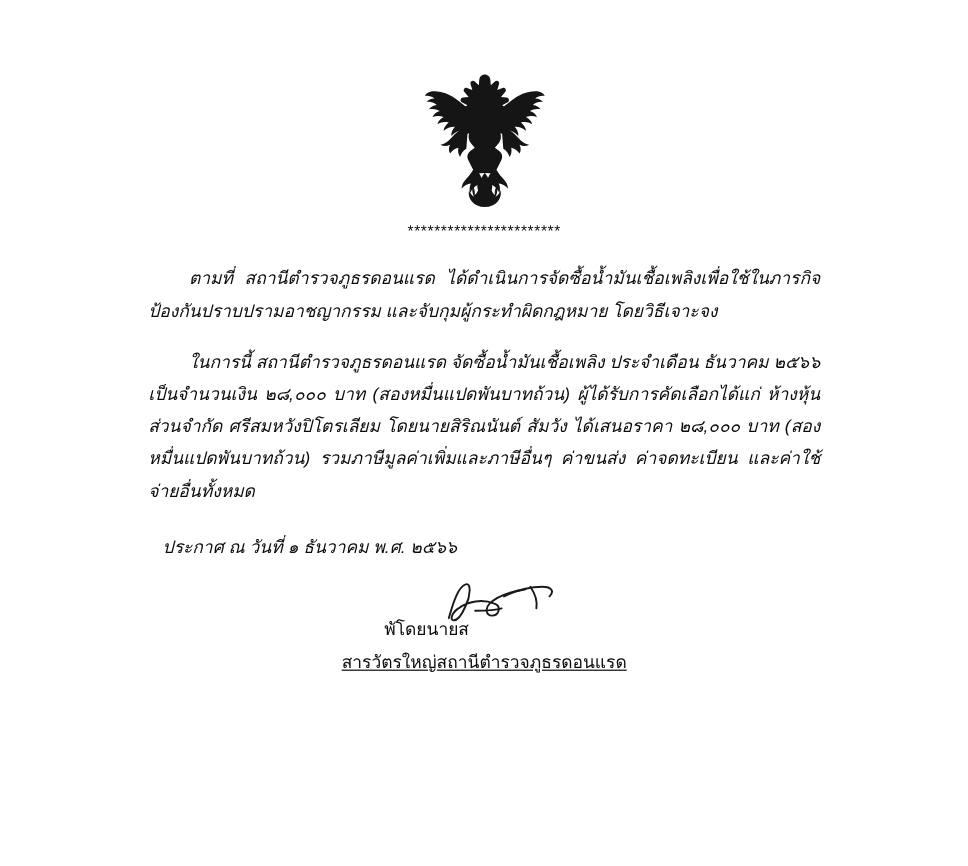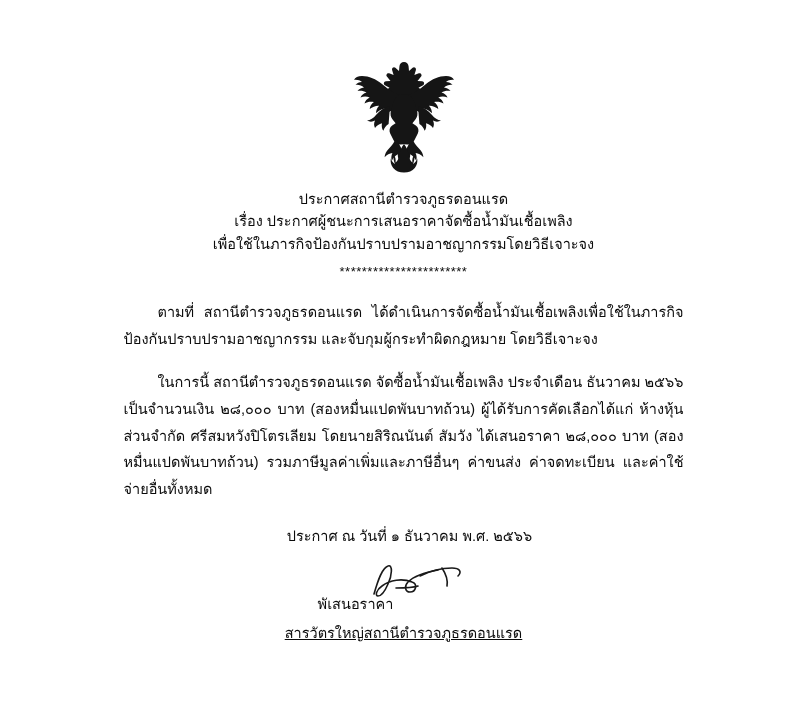--- a/index.html
+++ b/index.html
@@ -57,35 +57,36 @@
 
   
   .body-block {
     margin: 14px auto;
     width: 560px;
     font-size: 14.5px;
     line-height: 1.85;
     color: #0b0b0b;
     text-align: justify;
     text-justify: inter-word;
+    font-style: italic;
   }
   .para {
     margin-top: 16px;
   }
   .para.first {
     margin-top: 20px;
   }
   .indent {
     display: inline-block;
     width: 34px;
   }
   .para-date {
     margin-top: 20px;
     padding-left: 12px;
-    text-align: center;
+    text-align: left;
     white-space: nowrap;
   }
 
   
   .sign-block {
     margin-top: 42px;
     text-align: center;
     font-size: 14.5px;
     line-height: 1.7;
     color: #0b0b0b;
@@ -144,25 +145,20 @@
         <path d="M50 48 c-5 1 -10 4 -14 9 c-2.6 3.2 -5.6 5 -9 5.6 c2.6 1.4 5.4 1.4 8 0 c-1.2 2.6 -1.2 5 0 7.4 c1.8 -2.6 4.2 -4.2 7 -4.8 c-0.6 2.8 -0.2 5.4 1.4 7.6 c0.8 -3 2.6 -5.2 5.2 -6.8 Z"></path>
         <path d="M78 48 c5 1 10 4 14 9 c2.6 3.2 5.6 5 9 5.6 c-2.6 1.4 -5.4 1.4 -8 0 c1.2 2.6 1.2 5 0 7.4 c-1.8 -2.6 -4.2 -4.2 -7 -4.8 c0.6 2.8 0.2 5.4 -1.4 7.6 c-0.8 -3 -2.6 -5.2 -5.2 -6.8 Z"></path>
 
         <path d="M56 80 c-1.6 4 -4 7.6 -7.2 10.8 c-2.6 2.6 -4 5.4 -4.2 8.4 c2.4 -2.4 5 -3.8 7.8 -4.2 c-1.2 2.6 -1.4 5.2 -0.6 7.8 c1.4 -3 3.4 -5.2 6 -6.6 c-0.2 2.8 0.6 5.2 2.4 7.2 c0.4 -3.2 1.6 -5.8 3.6 -7.8 l0.2 -0.2 Z"></path>
         <path d="M72 80 c1.6 4 4 7.6 7.2 10.8 c2.6 2.6 4 5.4 4.2 8.4 c-2.4 -2.4 -5 -3.8 -7.8 -4.2 c1.2 2.6 1.4 5.2 0.6 7.8 c-1.4 -3 -3.4 -5.2 -6 -6.6 c0.2 2.8 -0.6 5.2 -2.4 7.2 c-0.4 -3.2 -1.6 -5.8 -3.6 -7.8 l-0.2 -0.2 Z"></path>
         <path d="M64 86 c2.6 3.2 4.2 7 4.8 11.4 c0.4 3 1.6 5.4 3.6 7.2 c-0.4 -3 0.2 -5.6 1.8 -7.8 c0.6 3.4 0.2 6.4 -1.2 9.2 c2 -1.2 3.4 -3 4.2 -5.4 c0.6 3.6 -0.2 6.8 -2.4 9.4 c-2.6 3 -6.2 4.6 -10.8 4.6 c-4.6 0 -8.2 -1.6 -10.8 -4.6 c-2.2 -2.6 -3 -5.8 -2.4 -9.4 c0.8 2.4 2.2 4.2 4.2 5.4 c-1.4 -2.8 -1.8 -5.8 -1.2 -9.2 c1.6 2.2 2.2 4.8 1.8 7.8 c2 -1.8 3.2 -4.2 3.6 -7.2 C59.8 93 61.4 89.2 64 86 Z"></path>
       </g>
     </svg>
   </div>
 
-  <div class="heading">
-    <div>ประกาศสถานีตำรวจภูธรดอนแรด</div>
-    <div>เรื่อง ประกาศผู้ชนะการเสนอราคาจัดซื้อน้ำมันเชื้อเพลิง</div>
-    <div>เพื่อใช้ในภารกิจป้องกันปราบปรามอาชญากรรมโดยวิธีเจาะจง</div>
-  </div>
   <div class="stars">***********************</div>
 
   <div class="body-block">
     <div class="para first">
       <span class="indent"></span><span>ตามที่ สถานีตำรวจภูธรดอนแรด ได้ดำเนินการจัดซื้อน้ำมันเชื้อเพลิงเพื่อใช้ในภารกิจป้องกันปราบปรามอาชญากรรม  และจับกุมผู้กระทำผิดกฎหมาย  โดยวิธีเจาะจง</span>
     </div>
     <div class="para">
       <span class="indent"></span><span>ในการนี้ สถานีตำรวจภูธรดอนแรด จัดซื้อน้ำมันเชื้อเพลิง ประจำเดือน ธันวาคม ๒๕๖๖ เป็นจำนวนเงิน ๒๘,๐๐๐ บาท (สองหมื่นแปดพันบาทถ้วน) ผู้ได้รับการคัดเลือกได้แก่ ห้างหุ้นส่วนจำกัด ศรีสมหวังปิโตรเลียม โดยนายสิริณนันต์  สัมวัง ได้เสนอราคา ๒๘,๐๐๐ บาท (สองหมื่นแปดพันบาทถ้วน) รวมภาษีมูลค่าเพิ่มและภาษีอื่นๆ ค่าขนส่ง ค่าจดทะเบียน และค่าใช้จ่ายอื่นทั้งหมด</span>
     </div>
     <div class="para-date">ประกาศ  ณ  วันที่  ๑  ธันวาคม  พ.ศ. ๒๕๖๖</div>
@@ -172,19 +168,19 @@
     <div class="sign-row">
       <svg class="scribble" viewBox="0 0 120 48" aria-hidden="true">
         <g fill="none" stroke="#1a1a1a" stroke-width="1.6" stroke-linecap="round" stroke-linejoin="round">
           <path d="M18 36 C22 22 26 10 32 8 C37 6 36 18 32 26 C29 33 25 38 22 38 C19 38 20 32 26 28 C34 22 46 20 56 24 C62 26 60 34 54 34 C49 34 48 28 52 24 C58 18 70 14 82 12"></path>
           <path d="M64 18 C72 14 84 10 96 10 C104 10 106 14 102 18"></path>
           <path d="M86 10 C90 16 92 22 91 28"></path>
           <path d="M40 30 C48 30 56 30 62 28"></path>
         </g>
       </svg>
       <span class="rank-line">
-        <span class="rank-label">พัเสนอราคา</span>
+        <span class="rank-label">พัโดยนายส</span>
       </span>
       <span class="sign-pos">สารวัตรใหญ่สถานีตำรวจภูธรดอนแรด</span>
     </div>
   </div>
 
 </div>
 
 </body></html>

